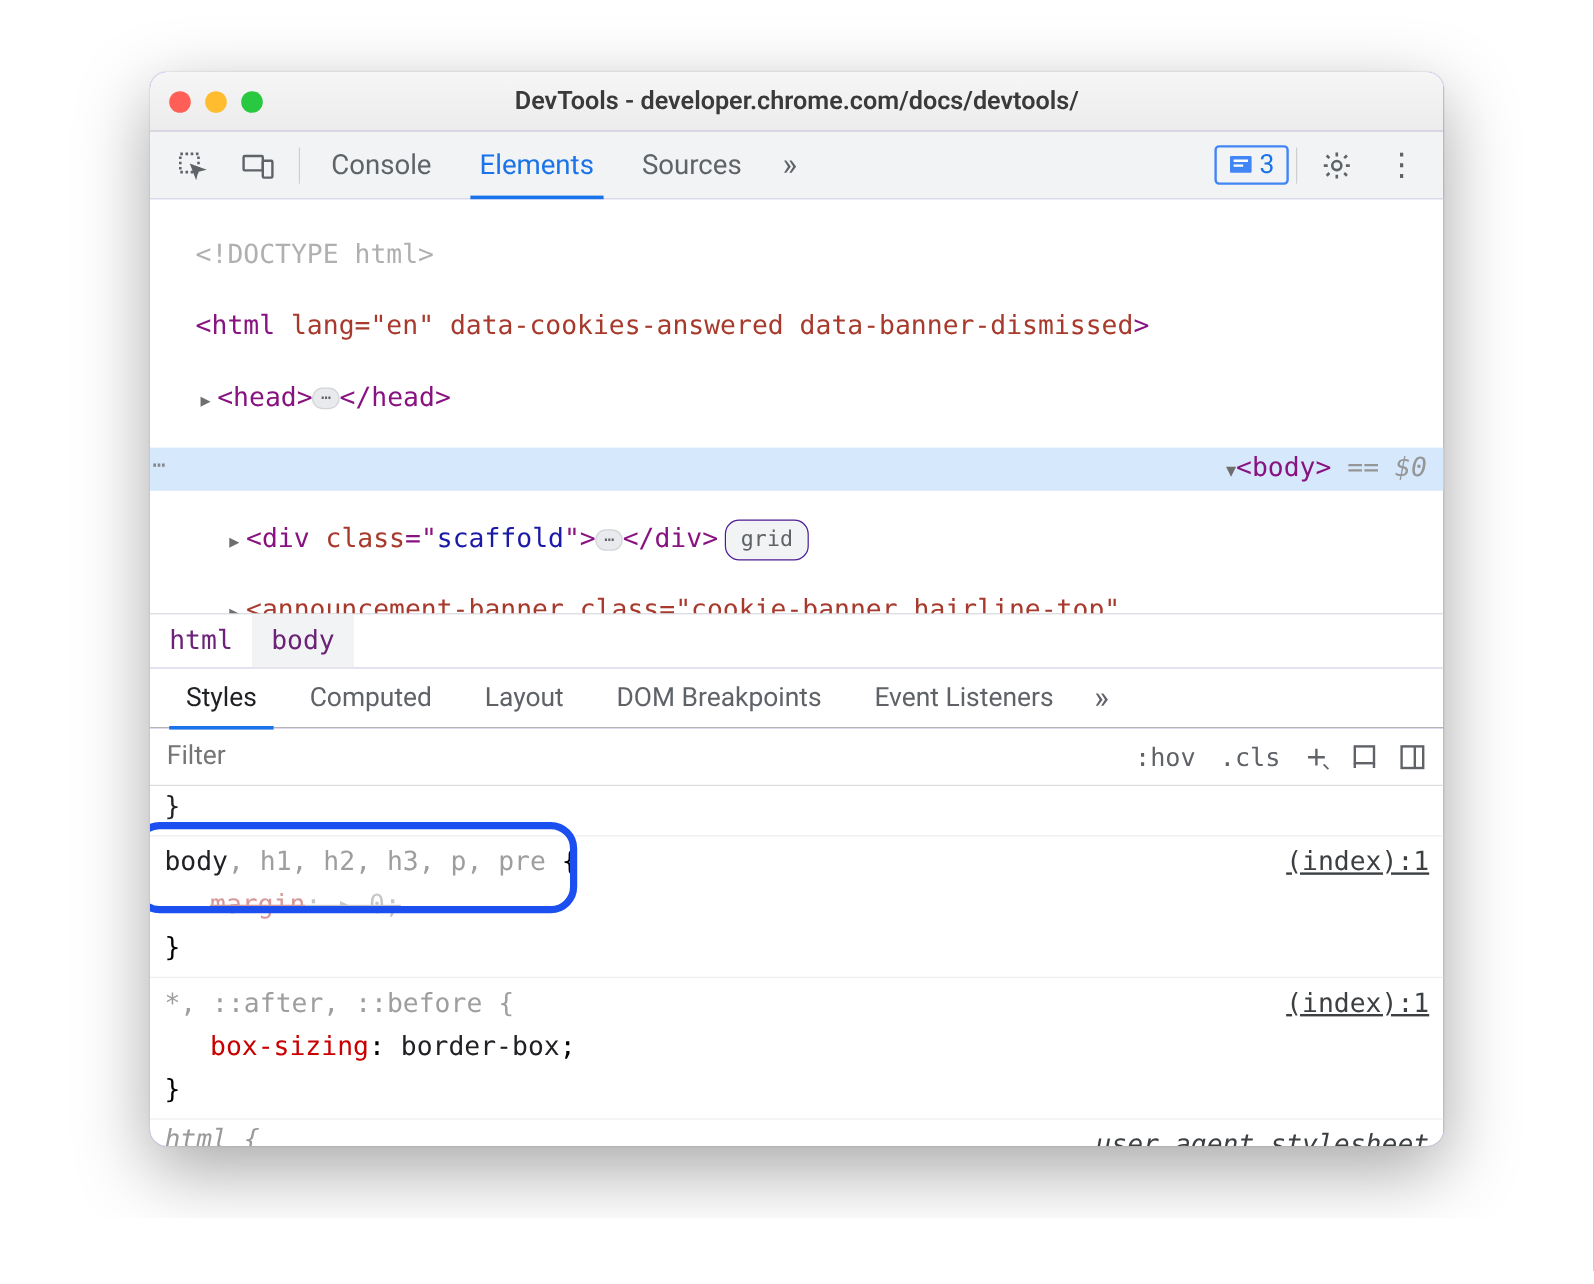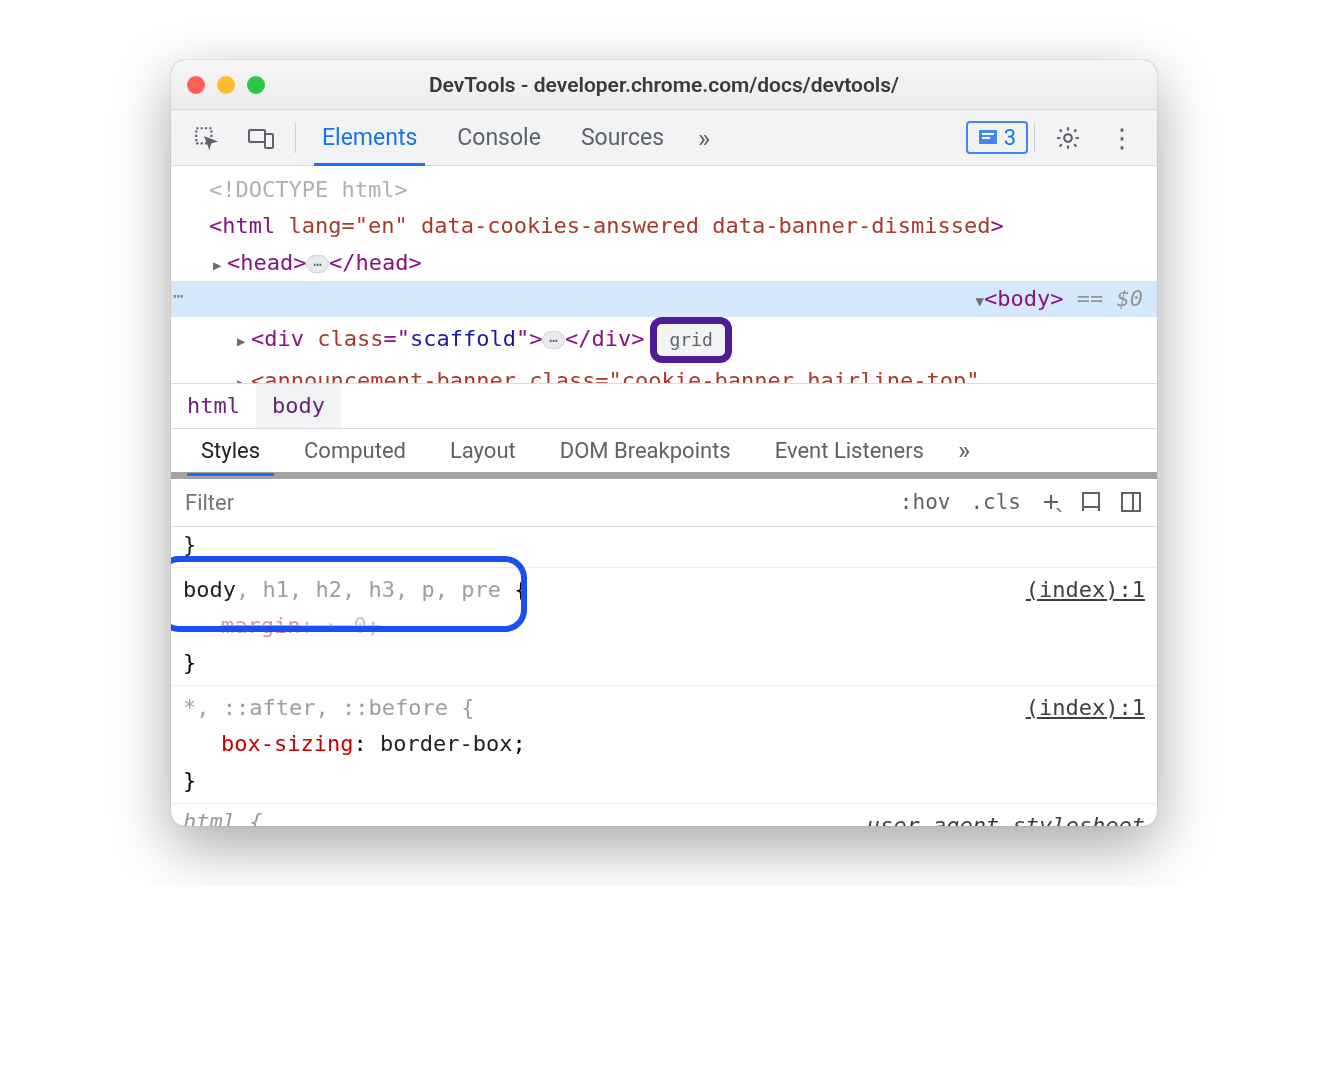--- a/index.html
+++ b/index.html
@@ -2,21 +2,21 @@
 <html><head>
   <meta charset="utf-8">
   <style>
     * { box-sizing: border-box; margin: 0; padding: 0; }
     body {
       font-family: -apple-system, BlinkMacSystemFont, "Segoe UI", Roboto, sans-serif;
       background: #fff;
       padding: 60px;
     }
     .window {
-      width: 986px;
+      width: 1078px;
       border-radius: 14px;
       background: #8b5cf6;
       box-shadow: 0 20px 60px rgba(0,0,0,0.35), 0 0 0 1px rgba(0,0,0,0.05);
       overflow: hidden;
       margin: 0 auto;
     }
     .titlebar {
       height: 50px;
       background: linear-gradient(#f6f6f6, #ececec);
       border-bottom: 1px solid #d9d9d9;
@@ -62,52 +62,52 @@
       border: 2px solid #4285f4; border-radius: 4px;
       padding: 2px 10px; color: #1a73e8; font-size: 22px;
     }
     .dom-tree {
       font-family: "SF Mono", Menlo, Consolas, monospace;
       font-size: 22px;
       line-height: 1.65;
       padding: 6px 0 0 0;
       background: #fff;
     }
-    .dom-line { white-space: nowrap; padding: 0 14px 0 24px; }
+    .dom-line { white-space: nowrap; padding: 0 14px 0 24px; margin-top: 23px; }
     .dom-line.selected { background: #d6e8fb; position: relative; }
     .dom-line.selected::before {
       content: "⋯"; position: absolute; left: 2px; color: #888; font-size: 18px; letter-spacing: -1px;
     }
     .overflow-line { color: #a73a2c; padding-left: 60px; overflow: hidden; text-overflow: clip; max-width: 100%; }
     .caret { display: inline-block; width: 14px; color: #6e6e6e; font-size: 14px; }
     .tag-punc { color: #881280; }
     .tag-name { color: #881280; }
     .attr-name { color: #a73a2c; }
     .attr-val { color: #1a1aa6; }
     .c-gray { color: #b0b0b0; }
     .c-dollar { color: #969696; font-style: italic; }
     .ellipsis-pill {
       display: inline-block; background: #e8eaed; border: 1px solid #d2d4d7;
       border-radius: 9px; padding: 0 6px; font-size: 14px; color: #5f6368;
       vertical-align: middle; line-height: 16px;
     }
     .pill-badge {
-      display: inline-block; background: #f1f3f4; border: 7px solid #4c1d95;
+      display: inline-block; background: #f1f3f4; border: 1px solid #4c1d95;
       border-radius: 12px; padding: 1px 12px; font-size: 18px; color: #5f6368;
       vertical-align: middle; margin-left: 6px;
     }
     .breadcrumb {
       height: 46px; border-top: 1px solid #dadce0; border-bottom: 1px solid #dadce0;
       display: flex; align-items: stretch; font-family: "SF Mono", Menlo, monospace;
       font-size: 22px; background: #fff;
     }
     .breadcrumb .crumb { display: flex; align-items: center; padding: 0 16px; color: #6b2277; position: relative; }
     .breadcrumb .crumb.active { background: #f1f3f4; }
     .subtabs {
-      height: 50px; border-bottom: 7px solid #a3a3a3;
+      height: 50px; border-bottom: 1px solid #a3a3a3;
       display: flex; align-items: center; padding: 0 8px; background: #fff;
     }
     .subtabs .subtab { padding: 0 22px; height: 50px; display: flex; align-items: center; font-size: 22px; color: #5f6368; cursor: pointer; position: relative; }
     .subtabs .subtab.active { color: #202124; }
     .subtabs .subtab.active::after { content: ""; position: absolute; left: 8px; right: 8px; bottom: -1px; height: 3px; background: #1a73e8; }
     .filterbar {
       height: 48px; border-bottom: 1px solid #dadce0;
       display: flex; align-items: center; background: #fff;
     }
     .filterbar input {
@@ -159,22 +159,22 @@
         <path d="M12 12 L20 15 L16 16 L15 20 Z" fill="#5f6368"></path>
       </svg>
     </div>
     <div class="icon-btn">
       <svg width="28" height="26" viewBox="0 0 28 24" fill="none" stroke="#5f6368" stroke-width="2">
         <rect x="2" y="4" width="16" height="12" rx="1"></rect>
         <rect x="18" y="8" width="8" height="14" rx="1"></rect>
       </svg>
     </div>
     <div class="divider"></div>
+    <div class="tab">Console</div>
     <div class="tab active">Elements</div>
-    <div class="tab">Console</div>
     <div class="tab">Sources</div>
     <div class="icon-btn" style="font-size:26px;">»</div>
     <div class="spacer"></div>
     <div class="issues">
       <svg width="20" height="18" viewBox="0 0 20 18">
           <rect x="1" y="1" width="18" height="14" fill="#4285f4" rx="1"></rect>
           <path d="M4 5h12M4 9h8" stroke="#fff" stroke-width="2"></path>
         </svg>
       <span>3</span>
     </div>

